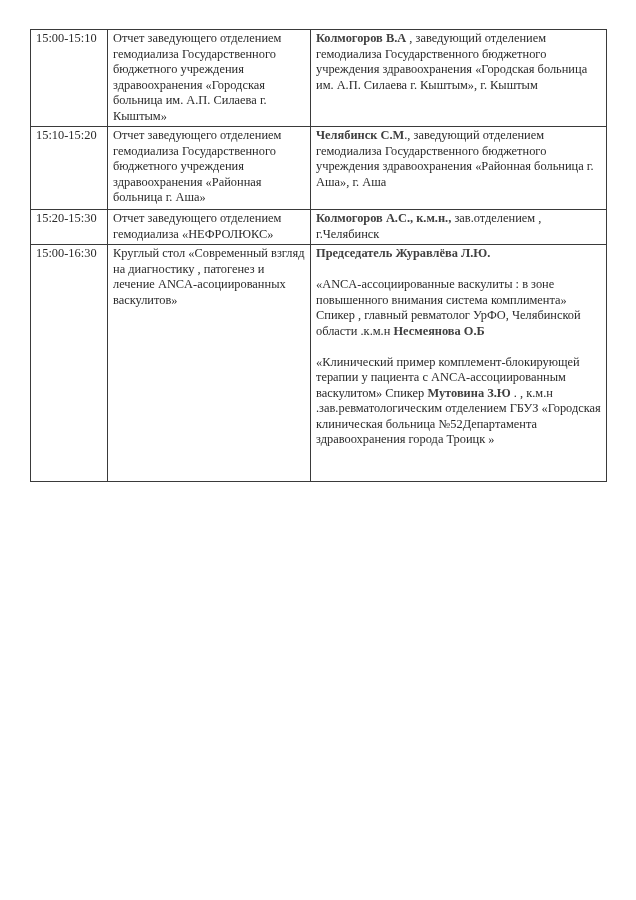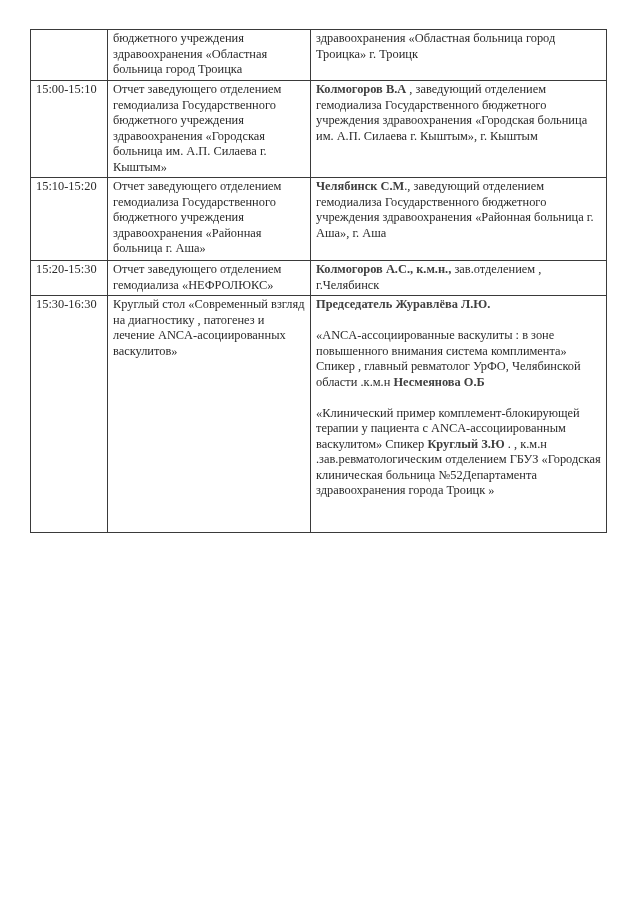--- a/index.html
+++ b/index.html
@@ -38,27 +38,20 @@
 <body>
 
 <div class="page">
   <table class="program">
     <colgroup>
       <col class="c-time">
         <col class="c-topic">
         <col class="c-speaker">
     </colgroup>
     <tbody>
-      <tr class="r0">
-        <td class="time"></td>
-        <td>бюджетного учреждения здравоохранения «Областная больница город Троицка</td>
-        <td>
-          <span class="b"></span><span>здравоохранения «Областная больница город Троицка»  г. Троицк</span>
-        </td>
-      </tr>
       <tr class="r1">
         <td class="time">15:00-15:10</td>
         <td>Отчет заведующего отделением гемодиализа Государственного бюджетного учреждения здравоохранения «Городская больница им. А.П. Силаева г. Кыштым»</td>
         <td>
           <span class="b">Колмогоров В.А</span><span> , заведующий отделением гемодиализа Государственного бюджетного учреждения здравоохранения «Городская больница им. А.П. Силаева г. Кыштым», г. Кыштым</span>
         </td>
       </tr>
       <tr class="r2">
         <td class="time">15:10-15:20</td>
         <td>Отчет заведующего отделением гемодиализа Государственного бюджетного учреждения здравоохранения «Районная больница г. Аша»</td>
@@ -67,25 +60,25 @@
         </td>
       </tr>
       <tr class="r3">
         <td class="time">15:20-15:30</td>
         <td>Отчет заведующего отделением гемодиализа «НЕФРОЛЮКС»</td>
         <td>
           <span class="b"> Колмогоров А.С., к.м.н.,</span><span> зав.отделением , г.Челябинск</span>
         </td>
       </tr>
       <tr class="r4">
-        <td class="time">15:30-16:30</td>
+        <td class="time">15:00-16:30</td>
         <td>Круглый стол «Современный взгляд на диагностику , патогенез и лечение ANCA-асоциированных васкулитов»</td>
         <td>
           <span class="para b">Председатель Журавлёва Л.Ю.</span>
           <span class="gap"></span>
           <span class="para"><span>«ANCA-ассоциированные васкулиты : в зоне повышенного внимания система комплимента» Спикер , главный ревматолог УрФО, Челябинской области .к.м.н </span><span class="b">Несмеянова О.Б</span><span></span></span>
           <span class="gap"></span>
-          <span class="para"><span>«Клинический пример комплемент-блокирующей терапии у пациента с ANCA-ассоциированным васкулитом» Спикер </span><span class="b">Круглый З.Ю</span><span> . , к.м.н .зав.ревматологическим отделением ГБУЗ «Городская клиническая больница №52Департамента здравоохранения города Троицк »</span></span>
+          <span class="para"><span>«Клинический пример комплемент-блокирующей терапии у пациента с ANCA-ассоциированным васкулитом» Спикер </span><span class="b">Мутовина З.Ю</span><span> . , к.м.н .зав.ревматологическим отделением ГБУЗ «Городская клиническая больница №52Департамента здравоохранения города Троицк »</span></span>
         </td>
       </tr>
     </tbody>
   </table>
 </div>
 
 </body></html>

